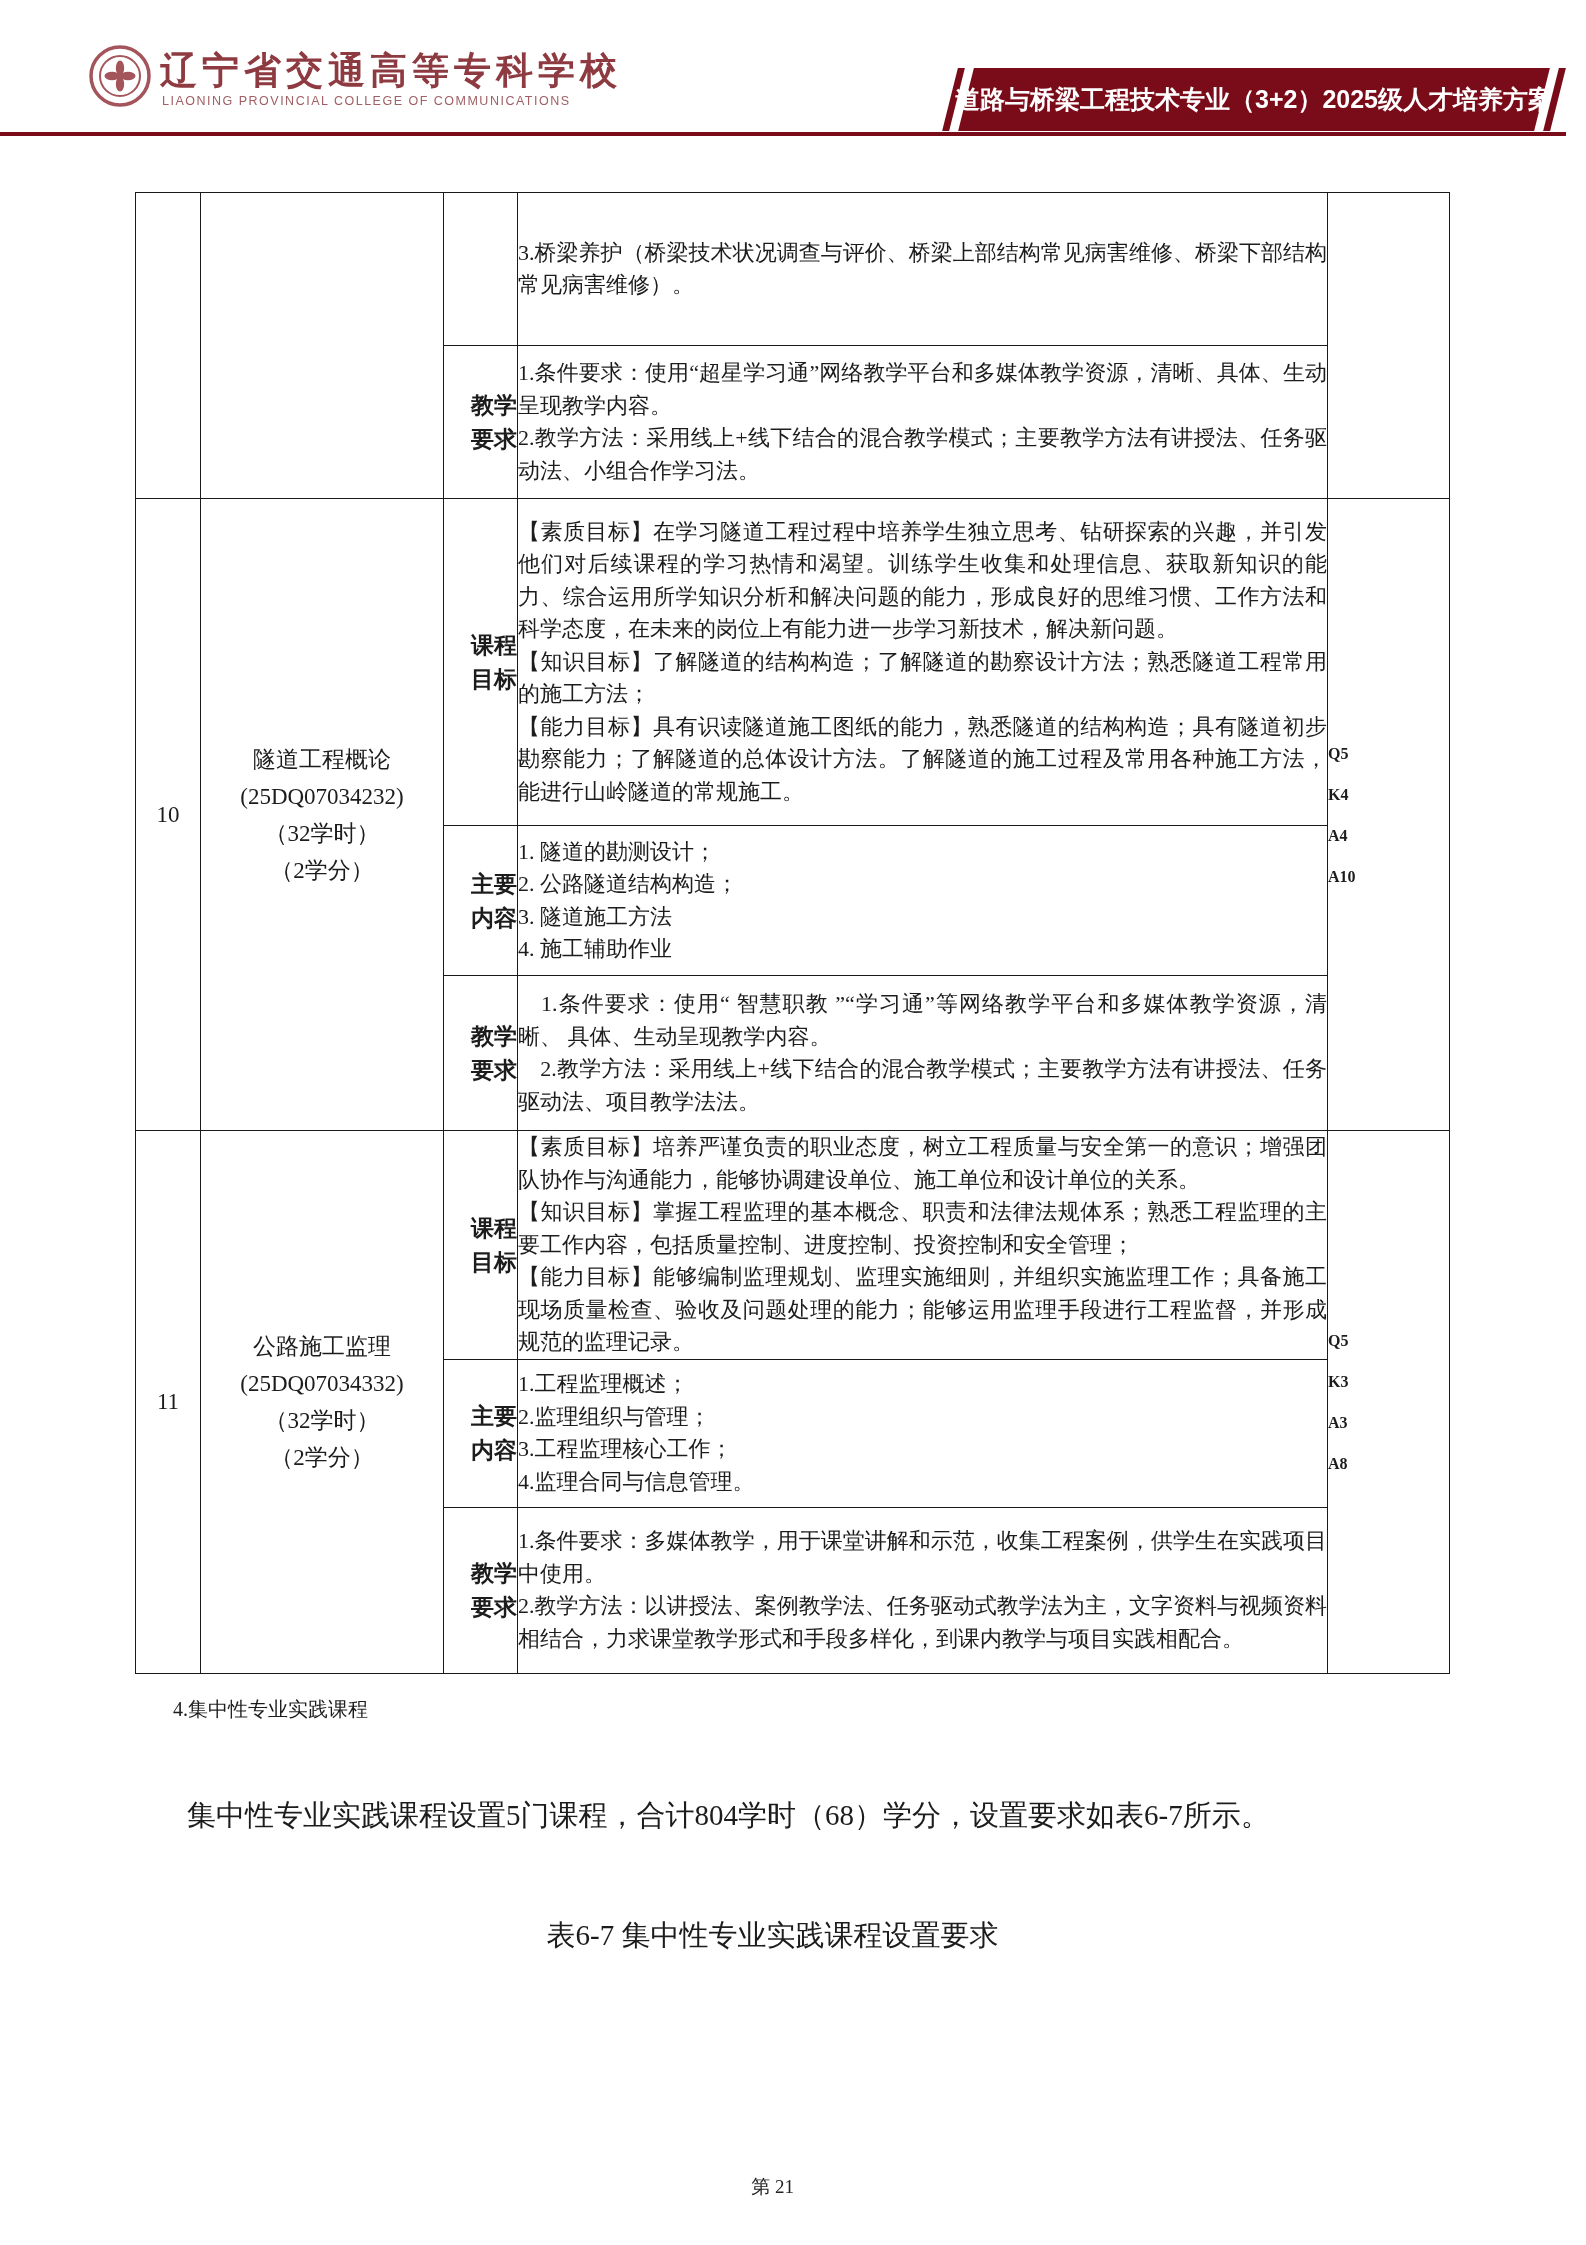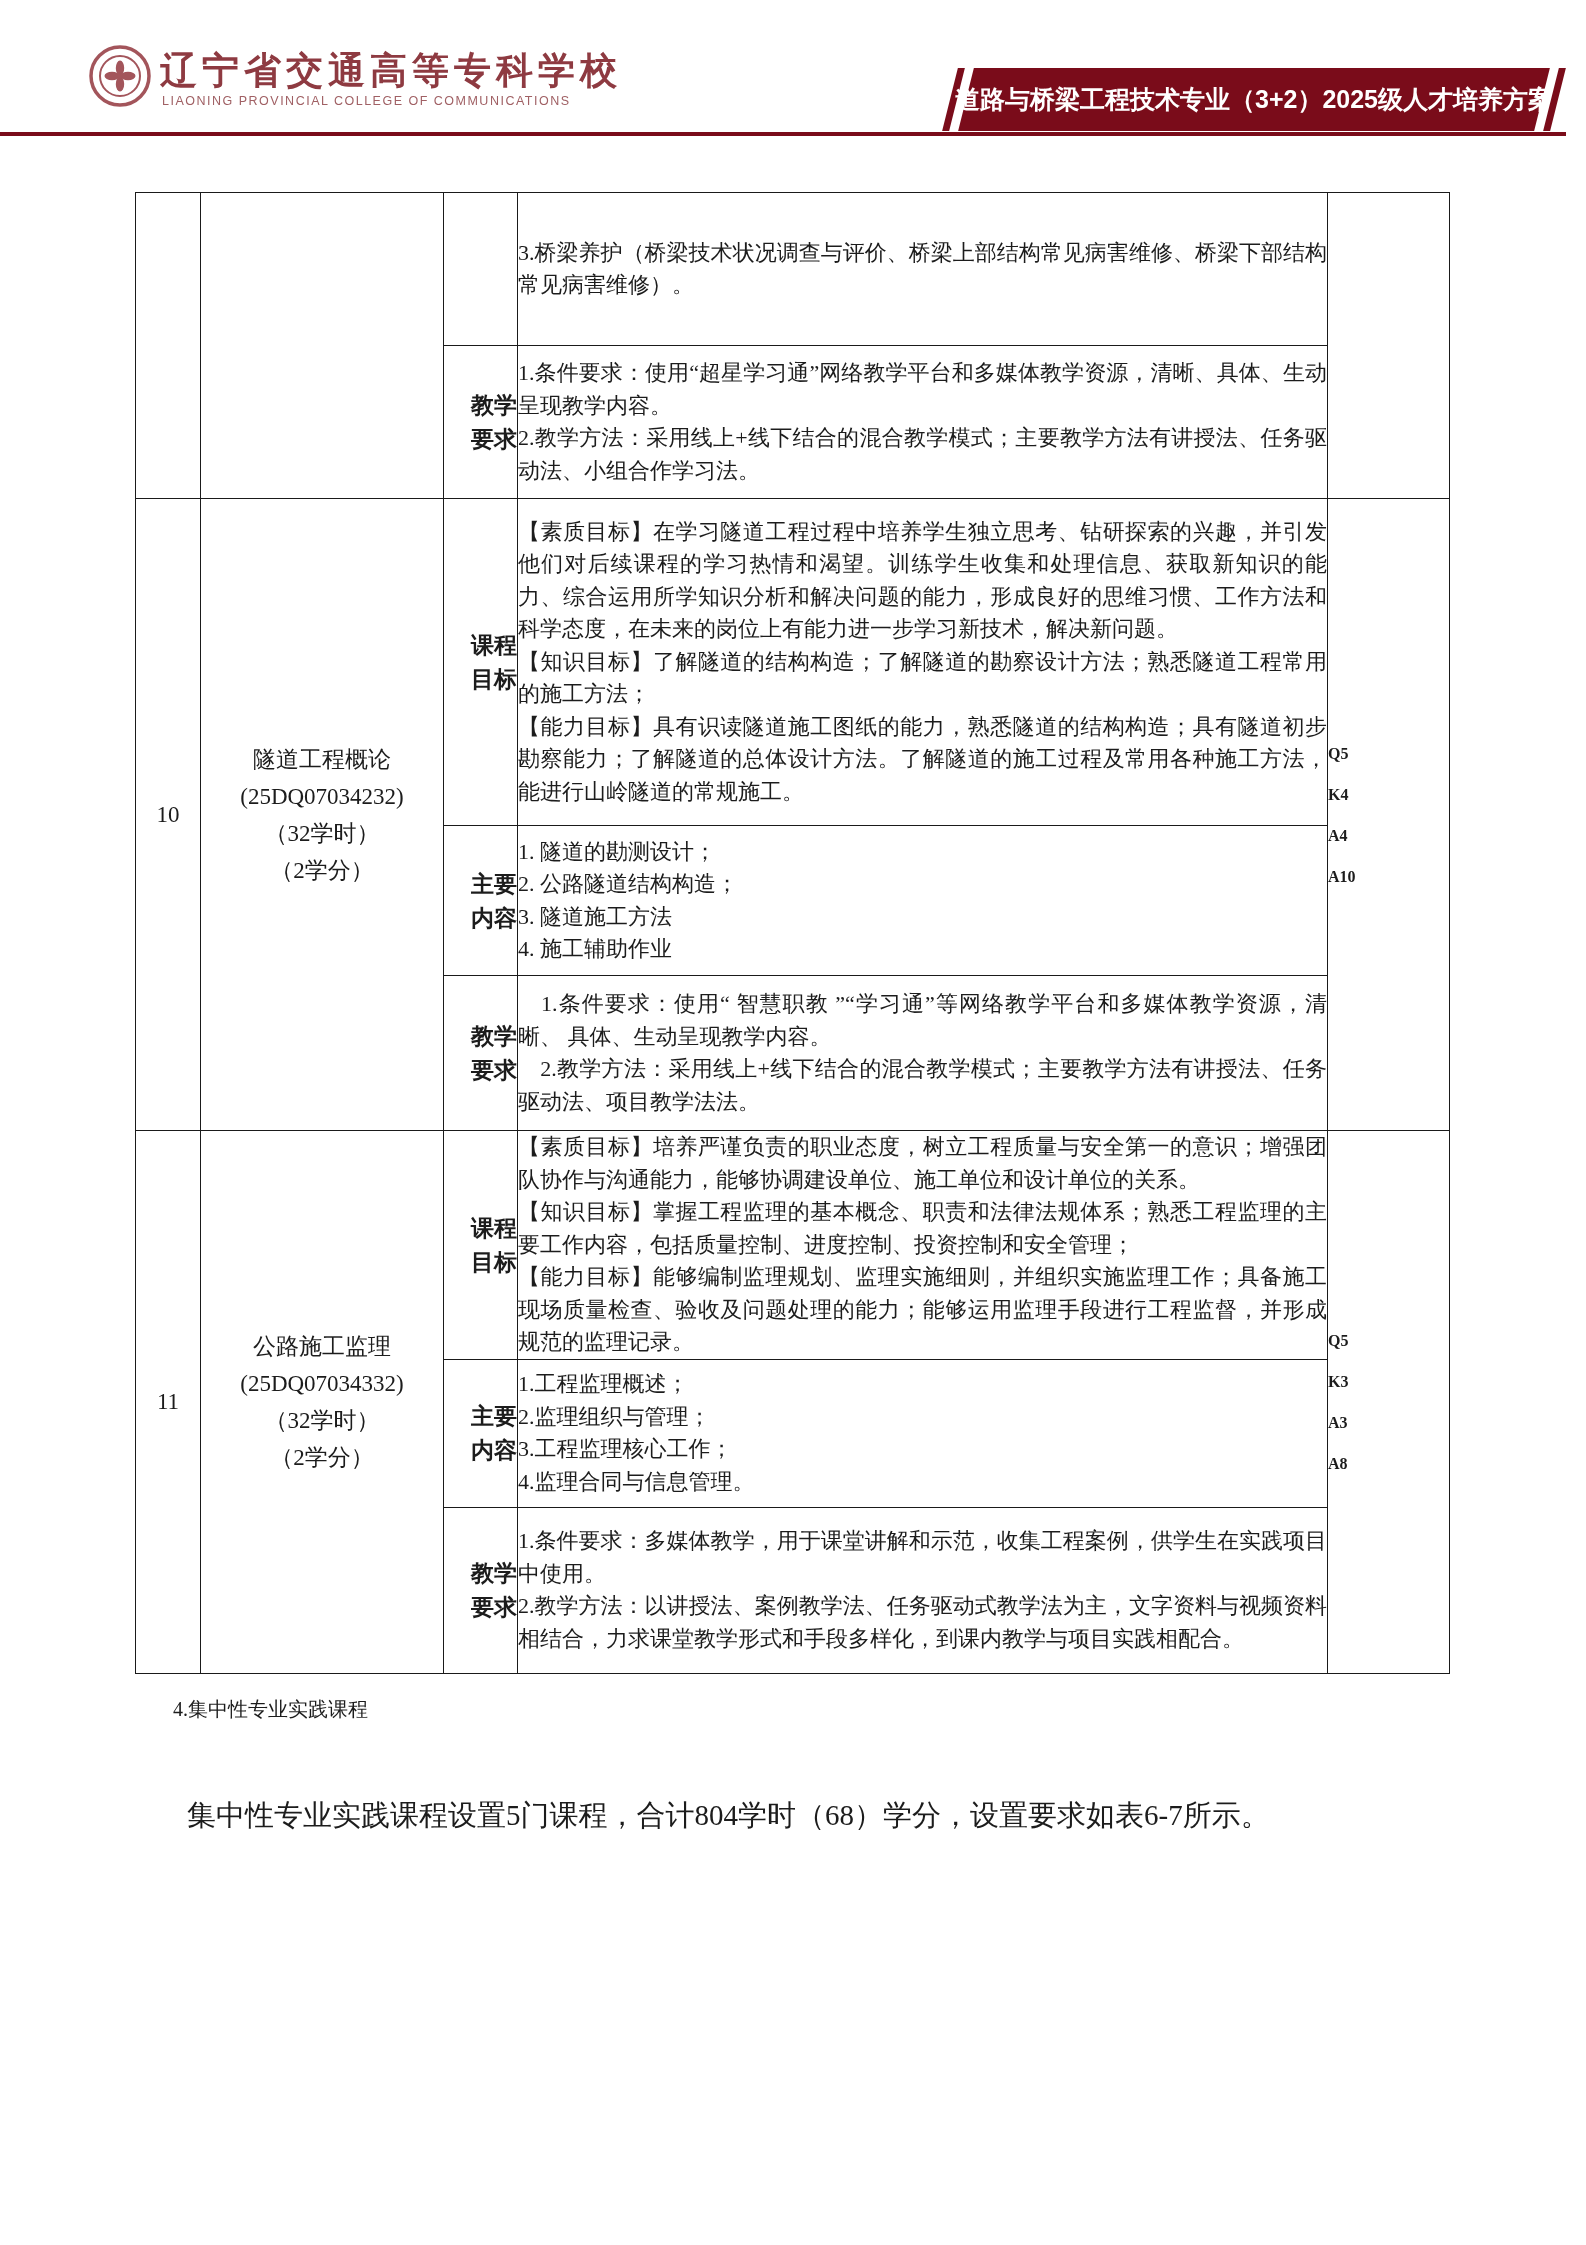--- a/index.html
+++ b/index.html
@@ -159,14 +159,16 @@
         <td class="c-label">教学
 要求</td>
         <td class="c-content">1.条件要求：多媒体教学，用于课堂讲解和示范，收集工程案例，供学生在实践项目中使用。
 2.教学方法：以讲授法、案例教学法、任务驱动式教学法为主，文字资料与视频资料相结合，力求课堂教学形式和手段多样化，到课内教学与项目实践相配合。</td>
       </tr>
     </tbody>
   </table>
 
   <div class="sec-heading">4.集中性专业实践课程</div>
   <div class="sec-para">集中性专业实践课程设置5门课程，合计804学时（68）学分，设置要求如表6-7所示。</div>
+  <div class="sec-caption">表6-7 集中性专业实践课程设置要求</div>
 
+  <div class="page-footer">第 21</div>
 </div>
 
 </body></html>

